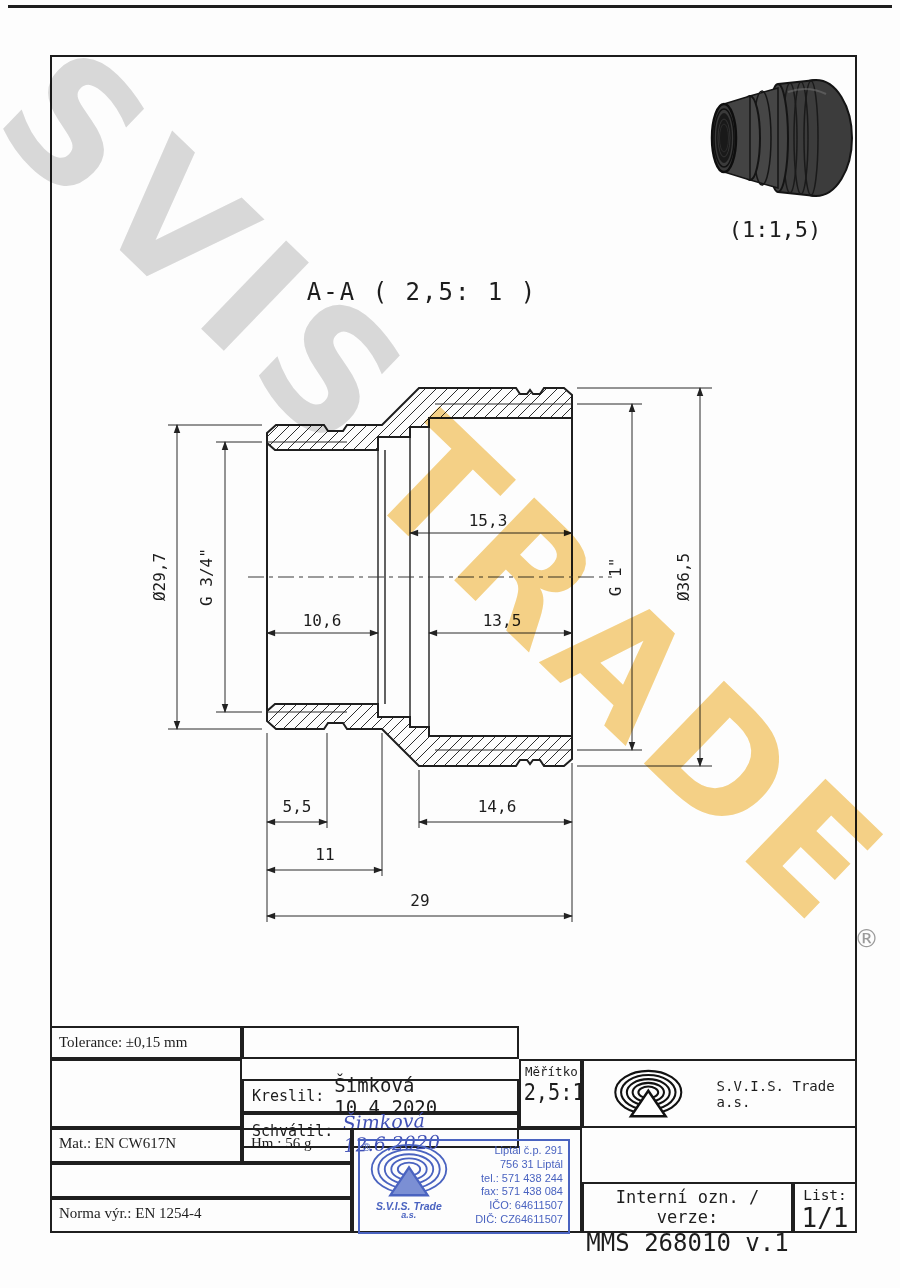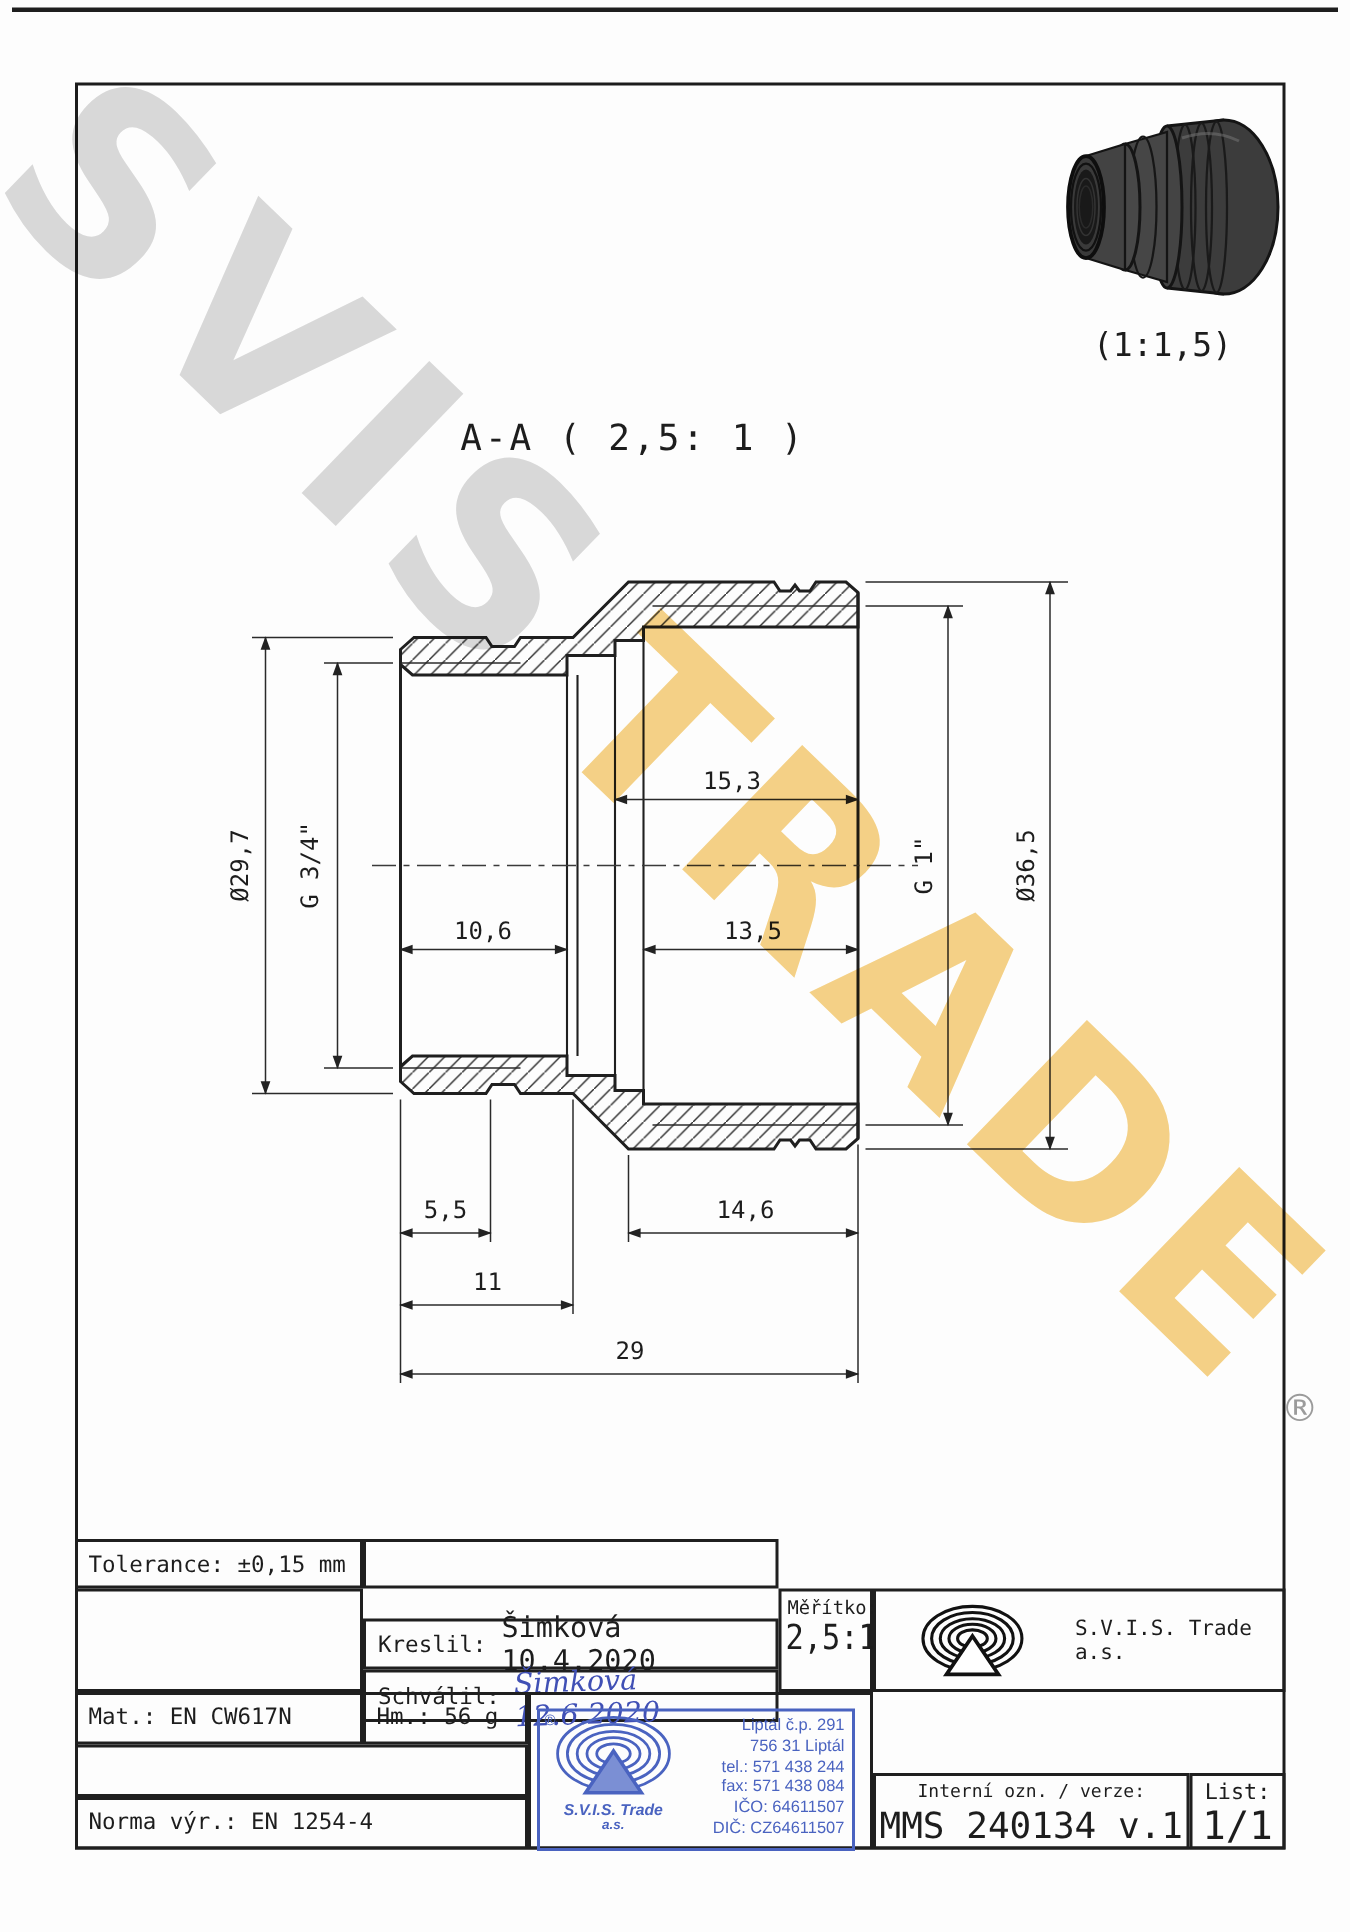--- a/index.html
+++ b/index.html
@@ -15,34 +15,34 @@
   #wm-svis{left:88px;top:22px;font-size:168px;letter-spacing:14px;color:#bcbcbc;opacity:.55;}
   #wm-trade{left:452px;top:392px;font-size:158px;letter-spacing:10px;color:#f0b73c;opacity:.62;}
   #regmark{left:854px;top:924px;font-size:25px;color:#9b9b9b;font-family:"DejaVu Sans",sans-serif;}
   
   svg text{font-family:"DejaVu Sans Mono",monospace;fill:#1d1d1d;}
   .dimtxt{font-size:16px;}
   .bigtxt{font-size:24px;letter-spacing:2px;}
   .sctxt{font-size:22px;}
   
   .cell{position:absolute;border:2px solid #1f1f1f;box-sizing:border-box;background:transparent;}
-  .cell .pad{padding:5px 7px;}
+  .cell .pad{padding:5px 7px;font-family:Liberation Serif, serif;}
   .lbl15{font-size:15px;}
   .lbl14{font-size:14px;}
   .kres{display:flex;align-items:center;gap:10px;padding:2px 8px;margin-top:20px;}
   .kres .klabel{font-size:15px;}
   .kres .kvalue{font-size:19px;}
   .sig{font-family:"DejaVu Serif",serif;font-style:italic;color:#4050b5;font-size:19px;transform:rotate(-2deg);}
   .mer-label{font-size:12.5px;padding:3px 3px 0 4px;}
   .mer-value{font-size:23px;transform:scaleX(.88);transform-origin:0 50%;padding-left:3px;}
   .logocell{display:flex;align-items:center;gap:32px;padding-left:28px;}
   .company{font-size:14px;}
   .nazev-label{font-size:14px;text-align:center;padding-top:3px;}
   .nazev-value{font-size:16px;text-align:center;padding-top:4px;white-space:nowrap;}
-  .int-label{font-size:12px;text-align:center;padding-top:3px;}
+  .int-label{font-size:17px;text-align:center;padding-top:3px;}
   .int-value{font-size:24px;text-align:center;padding-top:2px;}
   .list-label{font-size:14.5px;text-align:center;padding-top:3px;}
   .list-value{font-size:26px;text-align:center;}
   
   #stamp{left:358px;top:1139px;width:212px;height:95px;border:2px solid #4a63c0;box-sizing:border-box;
          display:flex;color:#4a63c0;font-family:"Liberation Sans",sans-serif;background:rgba(255,255,255,.0);}
   #stamp .sleft{width:47%;position:relative;text-align:center;}
   #stamp .sreg{position:absolute;left:3px;top:1px;font-size:10px;}
   #stamp .sco1{font-size:10.5px;font-weight:bold;font-style:italic;margin-top:-3px;}
   #stamp .sco2{font-size:9px;font-weight:bold;font-style:italic;margin-top:-2px;}
@@ -199,21 +199,21 @@
   <div class="cell" style="left:242px;top:1128px;width:110px;height:35px;">
     <div class="pad lbl15">Hm.: 56 g</div>
   </div>
   <div class="cell" style="left:50px;top:1163px;width:302px;height:35px;"></div>
   <div class="cell" style="left:50px;top:1198px;width:302px;height:35px;">
     <div class="pad lbl15">Norma výr.: EN 1254-4</div>
   </div>
   <div class="cell" style="left:352px;top:1128px;width:230px;height:105px;"></div>
   <div class="cell" style="left:582px;top:1182px;width:211px;height:51px;">
     <div class="int-label">Interní ozn. / verze:</div>
-    <div class="int-value">MMS 240134 v.1</div>
+    <div class="int-value">MMS 268010 v.1</div>
   </div>
   <div class="cell" style="left:793px;top:1182px;width:64px;height:51px;">
     <div class="list-label">List:</div>
     <div class="list-value">1/1</div>
   </div>
 
   <div class="abs" id="stamp">
     <div class="sleft">
       <span class="sreg">®</span>
       <svg width="82" height="56" viewBox="-44 -30 88 60" style="margin-top:2px">

